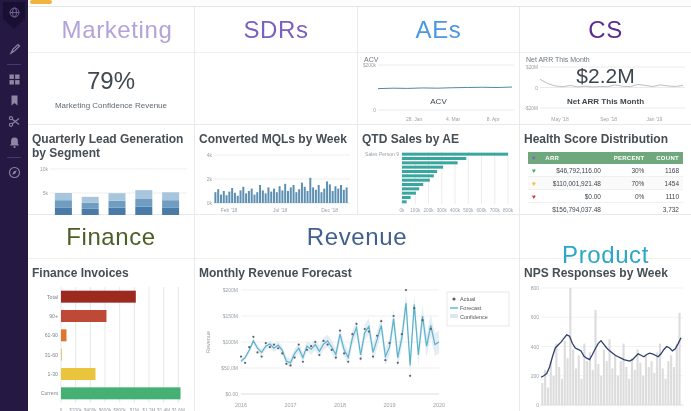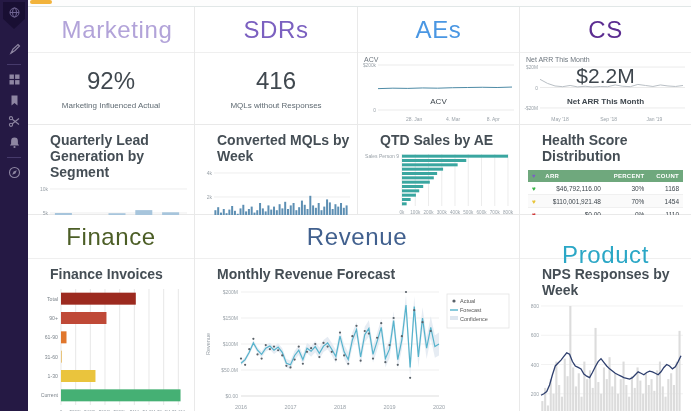--- a/index.html
+++ b/index.html
@@ -17,21 +17,21 @@
   .side-div{width:14px;height:1px;background:#463a6b}
   .sicon{width:13px;height:13px;display:block;cursor:pointer}
   
   .panel{position:absolute;background:#fff;border-right:1px solid #e9e9e9;border-bottom:1px solid #e9e9e9}
   .p-hdr{height:46px;display:flex;align-items:center;justify-content:center;border-bottom:1px solid #efefef}
   .big-title{font-size:24px;font-weight:300;letter-spacing:.6px}
   .p-body{position:relative;height:71px}
   .kpi{display:flex;flex-direction:column;align-items:center;justify-content:center;height:100%}
   .kpi-num{font-size:24px;color:#40484f;font-weight:400}
   .kpi-label{font-size:8px;color:#5f6a72;margin-top:6px}
-  .chart-title{font-size:14px;font-weight:bold;color:#454e55;padding:7px 0 2px 22px}
+  .chart-title{font-size:12px;font-weight:bold;color:#454e55;padding:7px 0 2px 4px}
   .spark-title{position:absolute;top:3px;left:6px;font-size:7px;color:#6d767e}
   .spark-num{position:absolute;top:11px;left:0;right:0;text-align:center;font-size:21px;color:#3e464d;background:transparent}
   .spark-label{position:absolute;top:44px;left:0;right:0;text-align:center;font-size:8px;color:#3f474e}
   .bold{font-weight:bold}
   svg text{font-family:"Liberation Sans",sans-serif}
   
   .tbl-wrap{padding:4px 8px 0 8px}
   table{width:100%;border-collapse:collapse;font-size:6.5px;color:#3e464d}
   th{color:#fff;font-weight:bold;font-size:6px;padding:3px 4px;text-align:left;letter-spacing:.3px}
   td{padding:2.5px 4px;border-bottom:1px solid #f0f0f0}
@@ -88,35 +88,29 @@
       </svg>
     </div>
   </nav>
 
   <div class="panel" style="left:28px;top:7px;width:167px;height:118px">
     <div class="p-hdr">
         <span class="big-title" style="color: rgb(178, 163, 217); margin-left: 12px;">Marketing</span>
       </div>
     <div class="p-body">
         <div class="kpi">
-      <span class="kpi-num">92%</span>
-      <span class="kpi-label">Marketing Influenced Actual</span>
+      <span class="kpi-num">79%</span>
+      <span class="kpi-label">Marketing Confidence Revenue</span>
     </div>
       </div>
   </div>
 
   <div class="panel" style="left:195px;top:7px;width:163px;height:118px">
     <div class="p-hdr">
         <span class="big-title" style="color: rgb(123, 96, 192);">SDRs</span>
-      </div>
-    <div class="p-body">
-        <div class="kpi">
-      <span class="kpi-num">416</span>
-      <span class="kpi-label">MQLs without Responses</span>
-    </div>
       </div>
   </div>
 
   <div class="panel" style="left:358px;top:7px;width:162px;height:118px">
     <div class="p-hdr">
         <span class="big-title" style="color: rgb(74, 151, 227);">AEs</span>
       </div>
     <div class="p-body">
       <span class="spark-title">ACV</span>
       <svg width="160" height="71" style="position:absolute;left:0;top:0">

